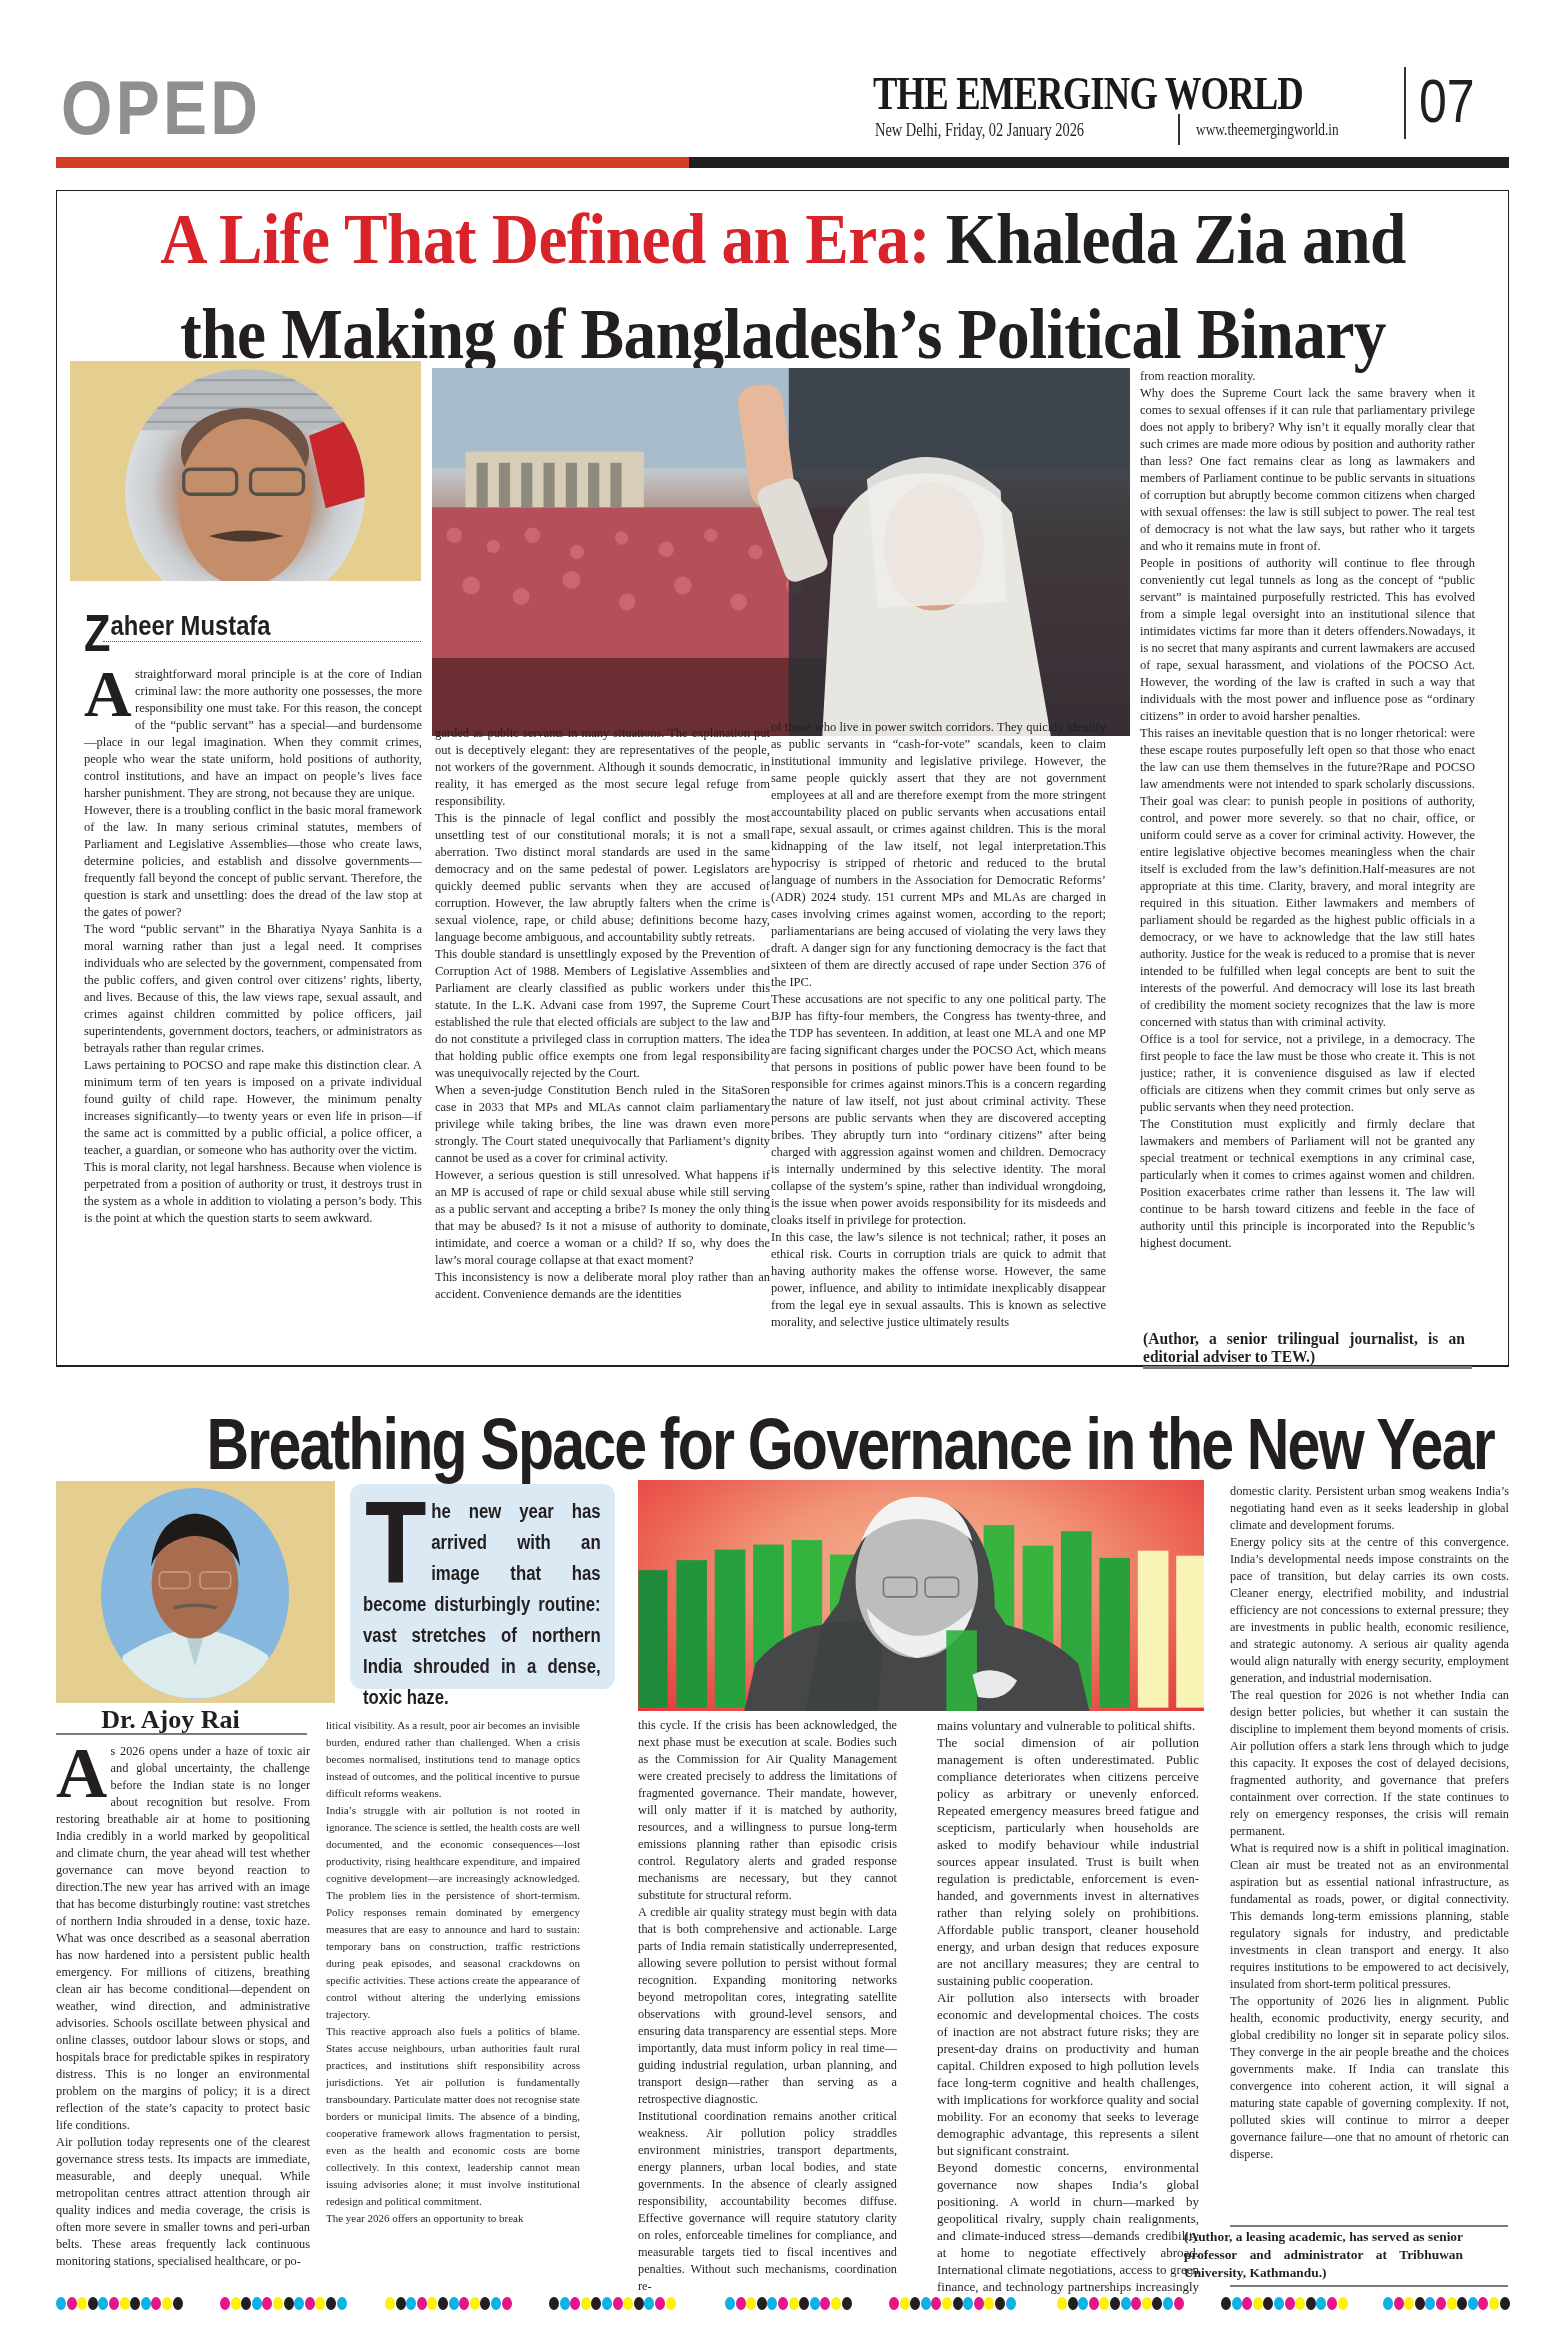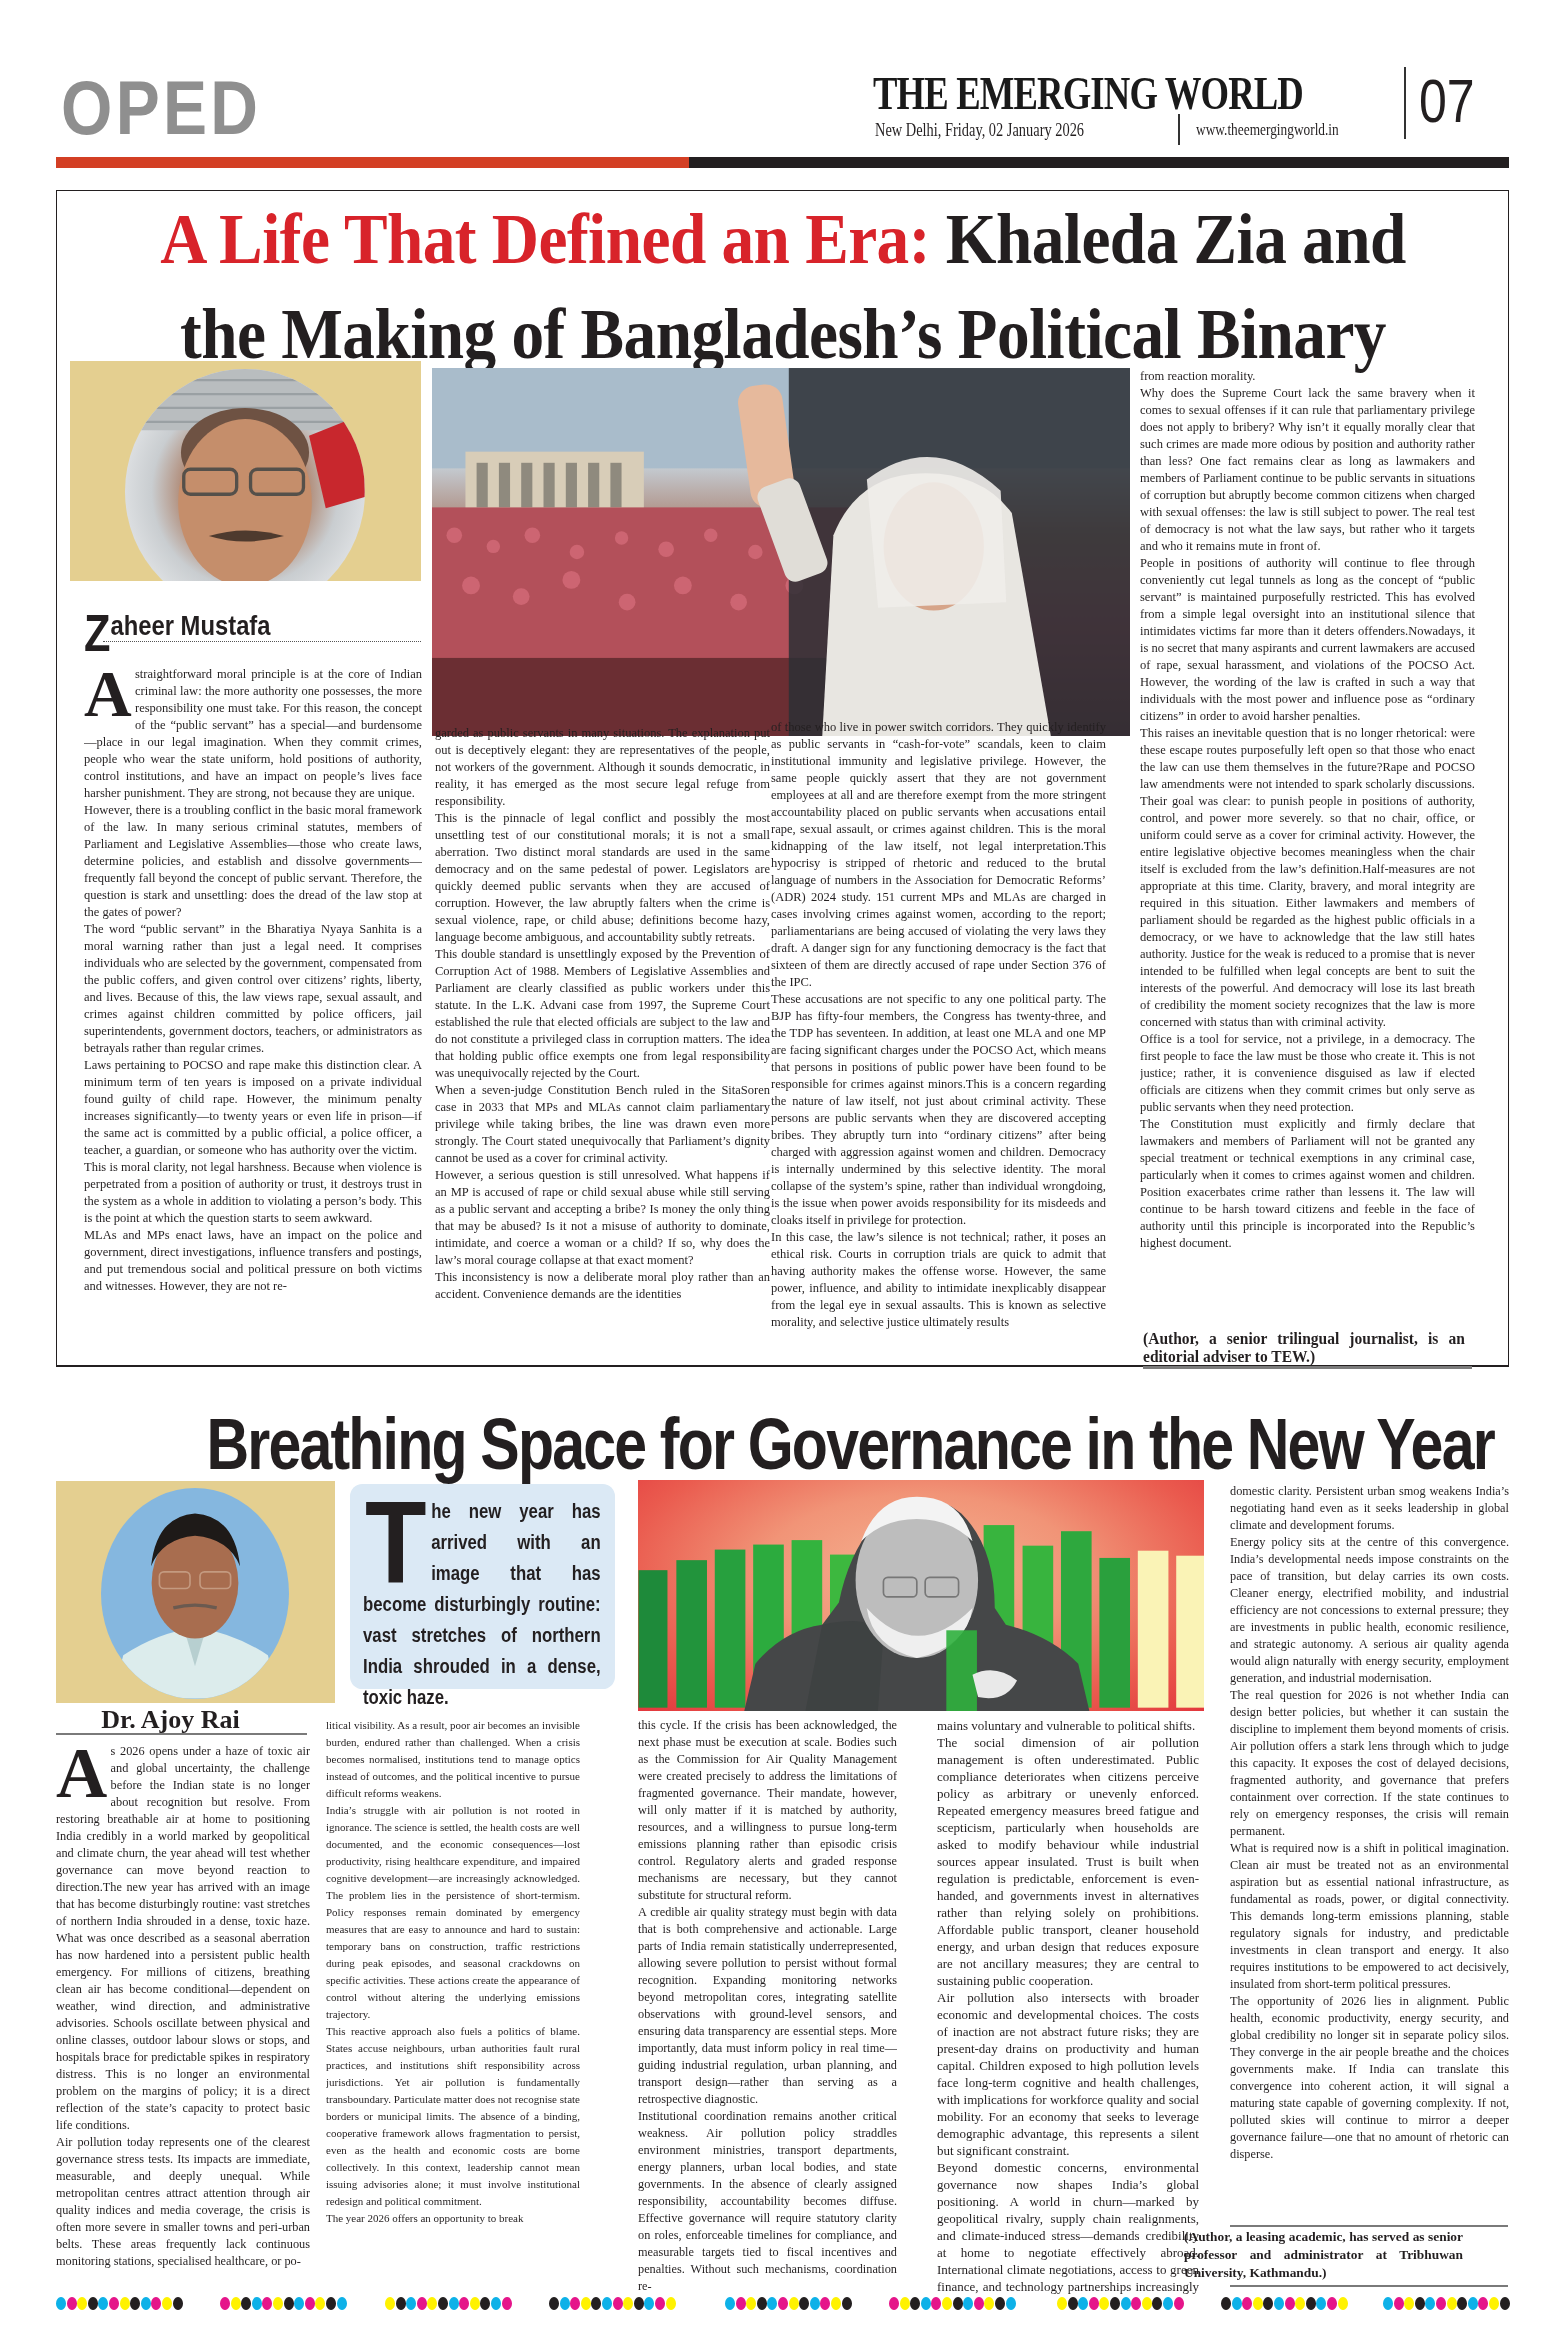--- a/index.html
+++ b/index.html
@@ -136,21 +136,20 @@
   </svg>
 </div>
 
 <div class="col" style="left:84px;top:666px;width:338px;height:697px;">
   <span class="dropcap">A</span>
   <p>straightforward moral principle is at the core of Indian criminal law: the more authority one possesses, the more responsibility one must take. For this reason, the concept of the “public servant” has a special—and burdensome—place in our legal imagination. When they commit crimes, people who wear the state uniform, hold positions of authority, control institutions, and have an impact on people’s lives face harsher punishment. They are strong, not because they are unique.</p>
   <p>However, there is a troubling conflict in the basic moral framework of the law. In many serious criminal statutes, members of Parliament and Legislative Assemblies—those who create laws, determine policies, and establish and dissolve governments—frequently fall beyond the concept of public servant. Therefore, the question is stark and unsettling: does the dread of the law stop at the gates of power?</p>
   <p>The word “public servant” in the Bharatiya Nyaya Sanhita is a moral warning rather than just a legal need. It comprises individuals who are selected by the government, compensated from the public coffers, and given control over citizens’ rights, liberty, and lives. Because of this, the law views rape, sexual assault, and crimes against children committed by police officers, jail superintendents, government doctors, teachers, or administrators as betrayals rather than regular crimes.</p>
   <p>Laws pertaining to POCSO and rape make this distinction clear. A minimum term of ten years is imposed on a private individual found guilty of child rape. However, the minimum penalty increases significantly—to twenty years or even life in prison—if the same act is committed by a public official, a police officer, a teacher, a guardian, or someone who has authority over the victim.</p>
   <p>This is moral clarity, not legal harshness. Because when violence is perpetrated from a position of authority or trust, it destroys trust in the system as a whole in addition to violating a person’s body. This is the point at which the question starts to seem awkward.</p>
-  <p>MLAs and MPs enact laws, have an impact on the police and government, direct investigations, influence transfers and postings, and put tremendous social and political pressure on both victims and witnesses. However, they are not re-</p>
 </div>
 <div class="col" style="left:435px;top:725px;width:335px;height:636px;">
   <p>garded as public servants in many situations. The explanation put out is deceptively elegant: they are representatives of the people, not workers of the government. Although it sounds democratic, in reality, it has emerged as the most secure legal refuge from responsibility.</p>
   <p>This is the pinnacle of legal conflict and possibly the most unsettling test of our constitutional morals; it is not a small aberration. Two distinct moral standards are used in the same democracy and on the same pedestal of power. Legislators are quickly deemed public servants when they are accused of corruption. However, the law abruptly falters when the crime is sexual violence, rape, or child abuse; definitions become hazy, language become ambiguous, and accountability subtly retreats.</p>
   <p>This double standard is unsettlingly exposed by the Prevention of Corruption Act of 1988. Members of Legislative Assemblies and Parliament are clearly classified as public workers under this statute. In the L.K. Advani case from 1997, the Supreme Court established the rule that elected officials are subject to the law and do not constitute a privileged class in corruption matters. The idea that holding public office exempts one from legal responsibility was unequivocally rejected by the Court.</p>
   <p>When a seven-judge Constitution Bench ruled in the SitaSoren case in 2033 that MPs and MLAs cannot claim parliamentary privilege while taking bribes, the line was drawn even more strongly. The Court stated unequivocally that Parliament’s dignity cannot be used as a cover for criminal activity.</p>
   <p>However, a serious question is still unresolved. What happens if an MP is accused of rape or child sexual abuse while still serving as a public servant and accepting a bribe? Is money the only thing that may be abused? Is it not a misuse of authority to dominate, intimidate, and coerce a woman or a child? If so, why does the law’s moral courage collapse at that exact moment?</p>
   <p>This inconsistency is now a deliberate moral ploy rather than an accident. Convenience demands are the identities</p>
 </div>
 <div class="col" style="left:771px;top:719px;width:335px;height:652px;">

